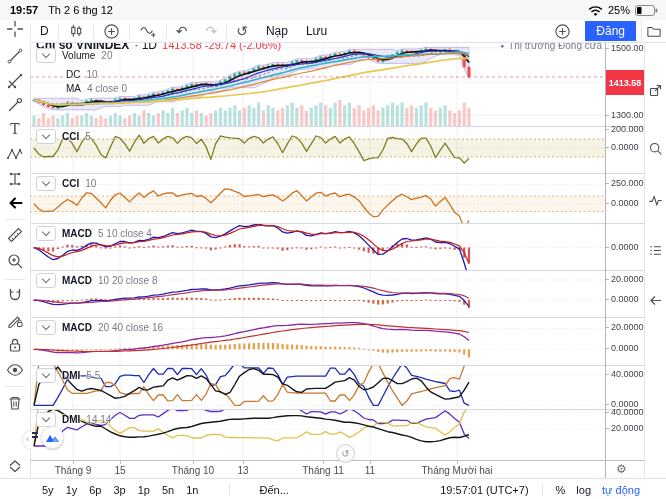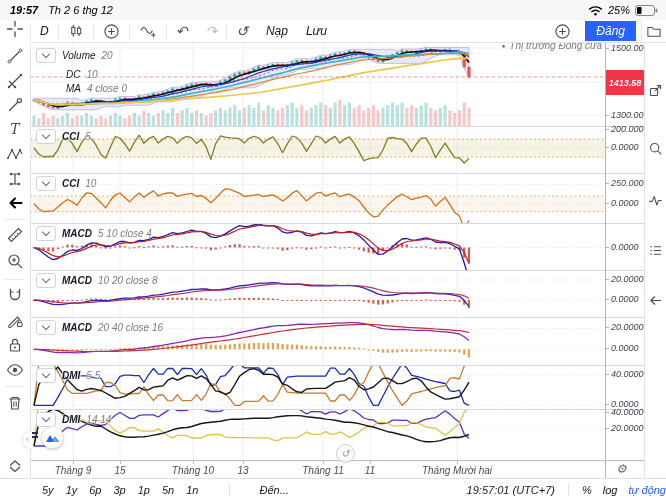--- a/index.html
+++ b/index.html
@@ -1,16 +1,16 @@
 <!DOCTYPE html>
 <html><head>
 <meta charset="utf-8">
 <style>
   html,body{margin:0;padding:0;background:#e9eaee;}
-  .screen{position:relative;width:666px;height:499px;background:#fff;font-family:"Liberation Sans",sans-serif;overflow:hidden;font-style:italic;-webkit-font-smoothing:antialiased;}
+  .screen{position:relative;width:666px;height:499px;background:#fff;font-family:"Liberation Sans",sans-serif;overflow:hidden;-webkit-font-smoothing:antialiased;}
   
   .statusbar{position:absolute;left:0;top:0;right:0;height:20px;background:#f6f7f9;display:flex;align-items:center;font-size:11px;color:#000;z-index:20;}
   .sb-time{margin-left:10px;font-weight:bold;}
   .sb-date{margin-left:10px;}
   .sb-right{margin-left:auto;margin-right:8px;display:flex;align-items:center;gap:5px;}
   .sb-pct{font-size:11px;}
   
   .toolbar{position:absolute;left:30px;right:0;top:20px;height:22px;background:#fff;border-bottom:1px solid #e0e3eb;display:flex;align-items:center;z-index:15;}
   .tbtn{padding:0 9px;font-size:12px;color:#131722;display:flex;align-items:center;height:100%;cursor:pointer;white-space:nowrap;}
   .tbtn.sym{font-weight:bold;letter-spacing:.2px;padding-left:10px;}
@@ -55,21 +55,21 @@
   .time-label{position:absolute;top:4px;transform:translateX(-50%);font-size:10px;color:#4a4d57;white-space:nowrap;}
   .time-tick{position:absolute;top:0;width:1px;height:3px;background:#b9bdc7;}
   .ta-sep{position:absolute;left:575px;top:0;bottom:0;width:1px;background:#b0b4bf;}
   .gear{position:absolute;left:586px;top:1px;font-size:12px;color:#6a6d76;cursor:pointer;}
   
   .bottom-bar{position:absolute;left:0;right:0;top:478px;height:21px;background:#fff;border-top:1px solid #e0e3eb;display:flex;align-items:center;font-size:11px;color:#131722;z-index:12;gap:19px;}
   .ranges{display:flex;gap:12px;padding-left:42px;}
   .range-btn{cursor:pointer;}
   .bb-sep{width:1px;height:12px;background:#e0e3eb;margin:0 11px;}
   .goto{cursor:pointer;}
-  .bb-right{margin-left:auto;display:flex;align-items:flex-end;gap:11px;}
+  .bb-right{margin-left:auto;display:flex;align-items:flex-end;gap:11px;padding-right:26px;}
   .auto{color:#2962ff;cursor:pointer;}
   .pct,.log{cursor:pointer;}
   
   .tv-logo{position:absolute;left:41px;top:426px;width:21px;height:21px;border-radius:50%;background:#fff;border:1px solid #e3e6ee;box-shadow:0 1px 2px rgba(0,0,0,.18);z-index:9;display:flex;align-items:center;justify-content:center;}
   .logo-bars{position:absolute;left:31px;top:432px;width:7px;height:8px;z-index:9;}
   .logo-bars b{display:block;height:2px;background:#2a2e5e;margin-bottom:2px;}
   .ghost-reset{position:absolute;left:336px;top:444px;width:17px;height:17px;border-radius:50%;border:1px solid #cfcfcf;background:rgba(250,250,250,.85);color:#9598a1;font-size:10px;display:flex;align-items:center;justify-content:center;z-index:11;cursor:pointer;}
   svg.ic{display:block;}
 </style>
 </head>
@@ -986,20 +986,25 @@
       <span class="axis-label" style="top: 232px;">20.0000</span>
       <span class="axis-label" style="top: 252px;">0.0000</span>
       <span class="axis-label" style="top: 280.435px;">20.0000</span>
       <span class="axis-label" style="top: 301.304px;">0.0000</span>
       <span class="axis-label" style="top: 327.103px;">40.0000</span>
       <span class="axis-label" style="top: 357.448px;">0.0000</span>
       <span class="axis-label" style="top: 364.508px;">40.0000</span>
       <span class="axis-label" style="top: 381.23px;">20.0000</span>
     </div>
 
+  <div class="main-title halo">
+    <span class="t">Chỉ số VNINDEX</span>
+    <span>· 1D</span>
+    <span class="q">1413.58 -29.74 (-2.06%)</span>
+  </div>
   <div class="legend-row halo" style="left:36px;top:48px">
     <span class="chev">
         <i></i>
       </span>
     <span>Volume</span>
     <span class="params">20</span>
   </div>
   <div class="legend-row halo" style="left:66px;top:69px">
     <span>DC</span>
     <span class="params">10</span>

